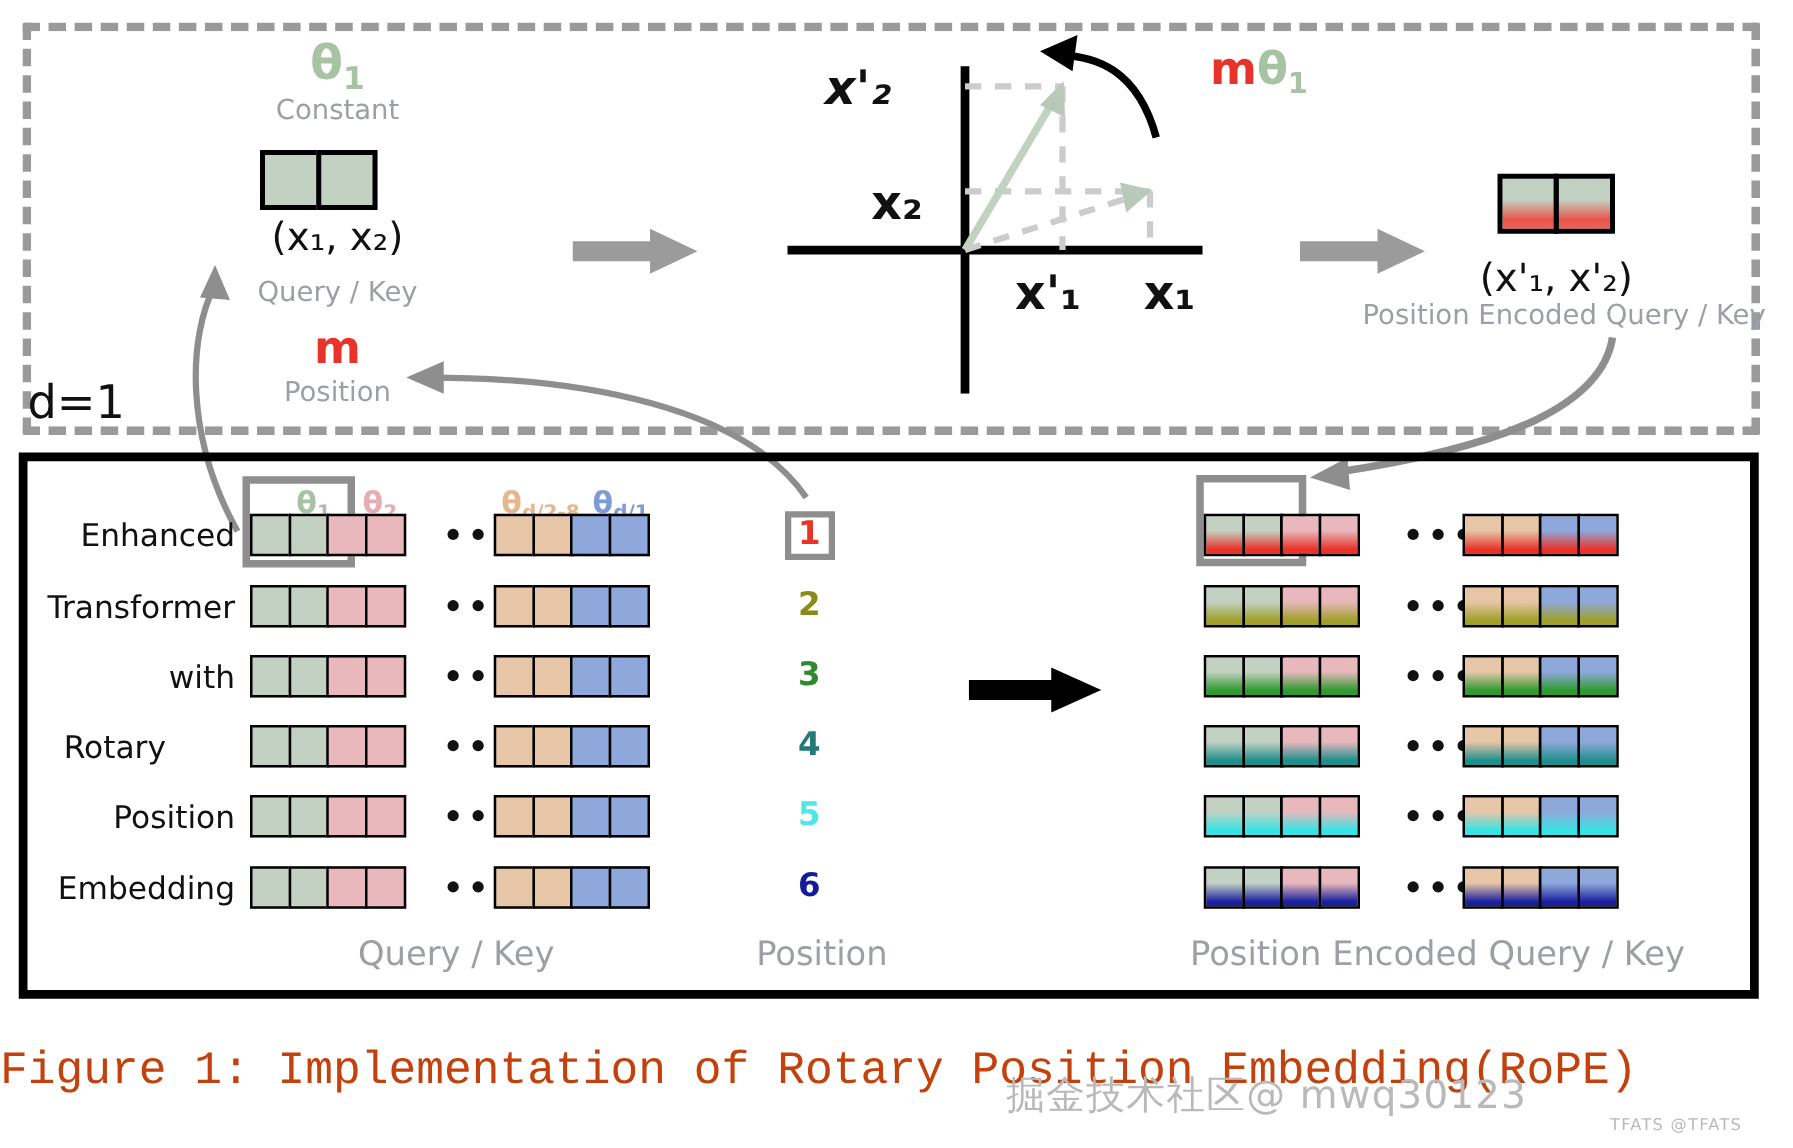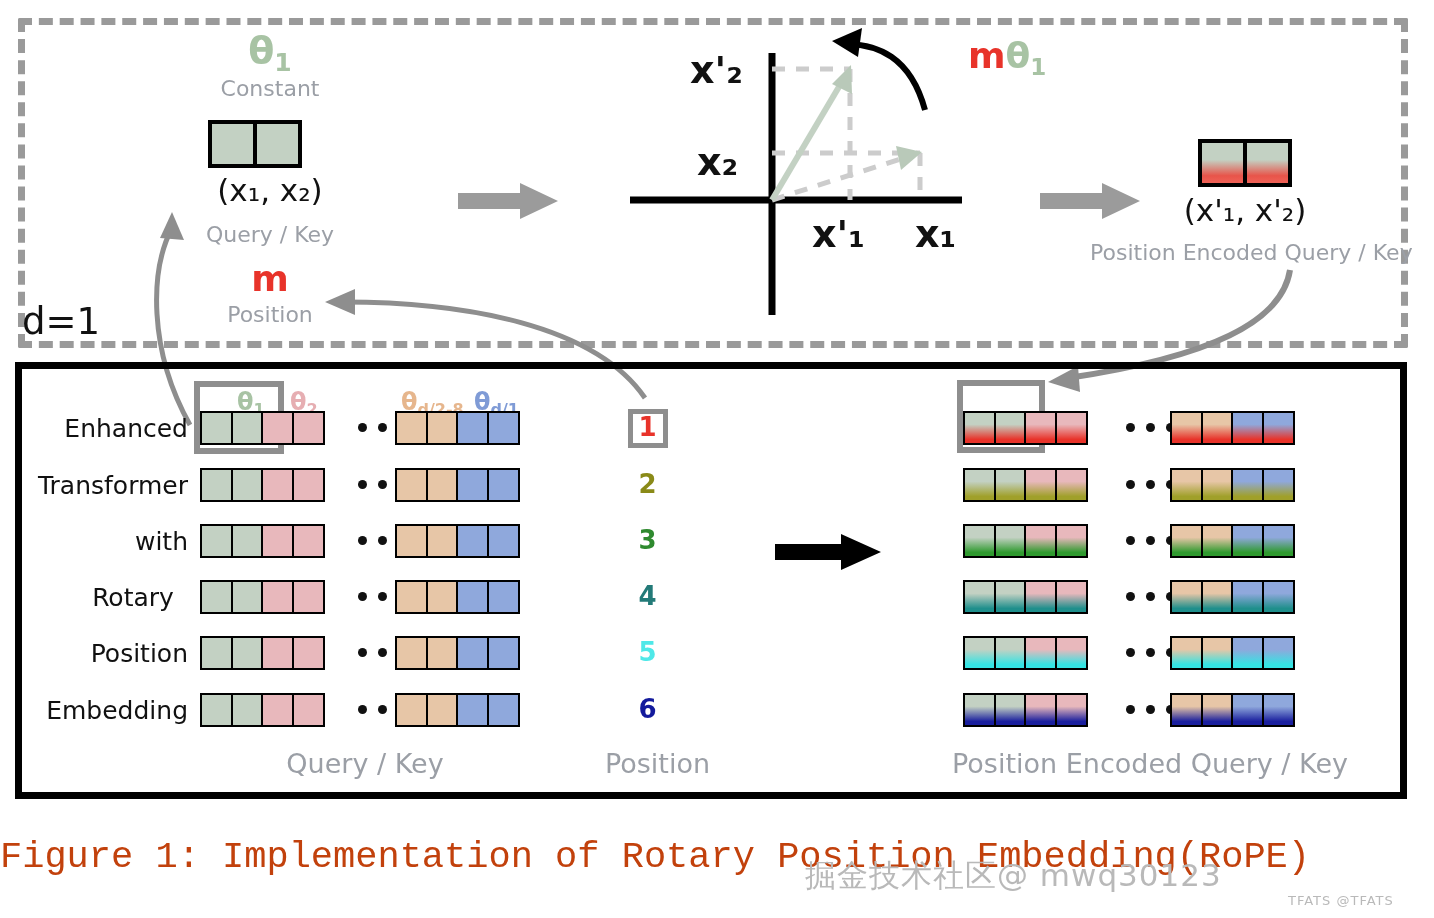--- a/index.html
+++ b/index.html
@@ -94,38 +94,38 @@
     <line x1="172" y1="175" x2="307" y2="132" stroke="#ccc" stroke-width="5" stroke-dasharray="13,11"></line>
     <polygon points="322,127 296,121 301,145" fill="#b9c9b9"></polygon>
 
     <line x1="172" y1="175" x2="243" y2="55" stroke="#c3d1c3" stroke-width="6"></line>
     <polygon points="251,40 232,59 252,69" fill="#b9c9b9"></polygon>
 
     <path d="M325,85 C310,30 276,20 248,19" stroke="#000" stroke-width="6" fill="none"></path>
     <polygon points="232,16 262,3 258,32" fill="#000"></polygon>
   </svg>
 
-  <div class="abs big-axis" style="left:690px;top:48px;">x'₂</div>
+  <div class="abs big-axis" style="left:660px;top:48px;font-style:italic;">x'₂</div>
   <div class="abs big-axis" style="left:697px;top:140px;">x₂</div>
   <div class="abs big-axis" style="left:812px;top:212px;">x'₁</div>
   <div class="abs big-axis" style="left:915px;top:212px;">x₁</div>
 
   <div class="abs" style="left:968px;top:35px;">
     <span class="m-red" style="font-size:36px;font-weight:bold;">m</span><span class="theta-green" style="font-size:36px;font-weight:bold;">θ</span><span class="theta-green" style="font-size:23px;font-weight:bold;vertical-align:-7px;">1</span>
   </div>
 
   <svg class="abs" style="left:1040px;top:182px;" width="105" height="40">
     <polygon points="0,11 62,11 62,1 100,19 62,37 62,27 0,27" fill="#9b9b9b"></polygon>
   </svg>
 
   <div class="abs minibox" style="left:1198px;top:139px;">
     <div class="minicell" style="background:linear-gradient(to bottom,#c3d1c3 0%,#c3d1c3 42%,#e8544a 82%,#ef6257 100%);"></div>
     <div class="minicell" style="background:linear-gradient(to bottom,#c3d1c3 0%,#c3d1c3 42%,#e8544a 82%,#ef6257 100%);"></div>
   </div>
-  <div class="abs lbl-black" style="left:1175px;top:192px;width:140px;text-align:center;font-size:31px;">(x'₁, x'₂)</div>
+  <div class="abs lbl-black" style="left:1175px;top:205px;width:140px;text-align:center;font-size:31px;">(x'₁, x'₂)</div>
   <div class="abs lbl-gray" style="left:1090px;top:240px;width:320px;text-align:center;font-size:22px;">Position Encoded Query / Key</div>
 
   <svg class="abs" style="left:1020px;top:262px;" width="300" height="135">
     <path d="M270,8 C262,60 190,95 48,116" stroke="#8e8e8e" stroke-width="6" fill="none"></path>
     <polygon points="28,120 58,104 60,130" fill="#8e8e8e"></polygon>
   </svg>
 
   <svg class="abs" style="left:315px;top:280px;" width="350" height="135">
     <path d="M28,22 C150,22 280,45 330,118" stroke="#8e8e8e" stroke-width="5" fill="none"></path>
     <polygon points="10,22 40,9 40,35" fill="#8e8e8e"></polygon>
@@ -256,21 +256,21 @@
         <span class="dot"></span>
         <span class="dot"></span>
         <span class="dot"></span>
       </div>
       <div class="abs grp" style="left: 1170px; top: 524px;">
         <div class="cell" style="background: linear-gradient(rgb(231, 198, 167) 0%, rgb(231, 198, 167) 38%, rgb(47, 154, 47) 88%, rgb(47, 154, 47) 100%);"></div>
         <div class="cell" style="background: linear-gradient(rgb(231, 198, 167) 0%, rgb(231, 198, 167) 38%, rgb(47, 154, 47) 88%, rgb(47, 154, 47) 100%);"></div>
         <div class="cell" style="background: linear-gradient(rgb(143, 168, 220) 0%, rgb(143, 168, 220) 38%, rgb(47, 154, 47) 88%, rgb(47, 154, 47) 100%);"></div>
         <div class="cell" style="background: linear-gradient(rgb(143, 168, 220) 0%, rgb(143, 168, 220) 38%, rgb(47, 154, 47) 88%, rgb(47, 154, 47) 100%);"></div>
       </div>
-      <div class="abs lbl-black" style="left: 0px; top: 583px; width: 188px; text-align: center; font-size: 25px; padding-left: 39px;">Rotary</div>
+      <div class="abs lbl-black" style="left: 12px; top: 583px; width: 188px; text-align: left; font-size: 25px; padding-left: 39px;">Rotary</div>
       <div class="abs grp" style="left: 200px; top: 580px;">
         <div class="cell" style="background: rgb(195, 209, 195);"></div>
         <div class="cell" style="background: rgb(195, 209, 195);"></div>
         <div class="cell" style="background: rgb(232, 184, 188);"></div>
         <div class="cell" style="background: rgb(232, 184, 188);"></div>
       </div>
       <div class="abs dots" style="left: 345px; top: 592px;">
         <span class="dot"></span>
         <span class="dot"></span>
         <span class="dot"></span>

